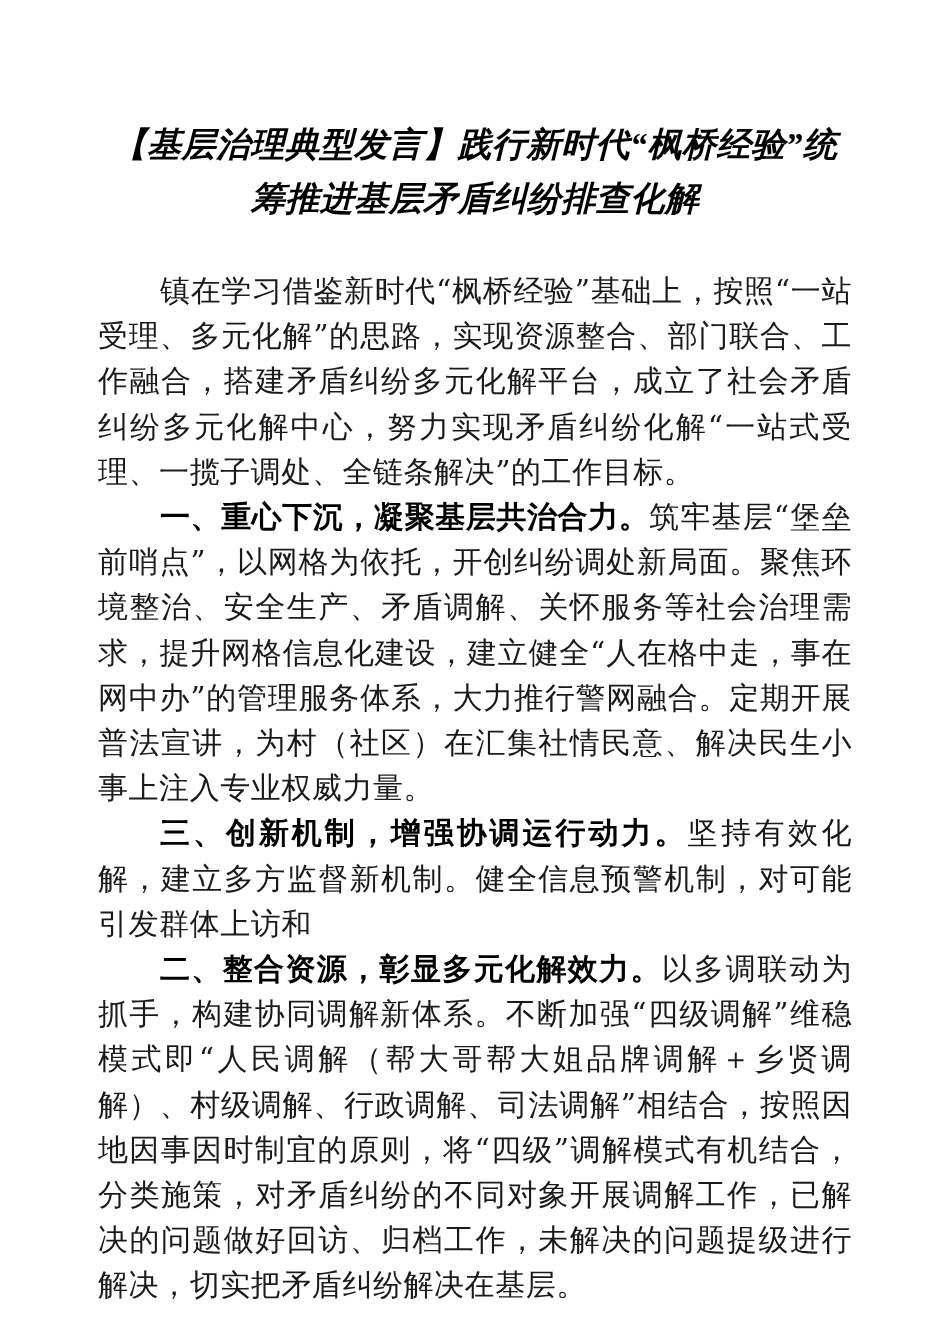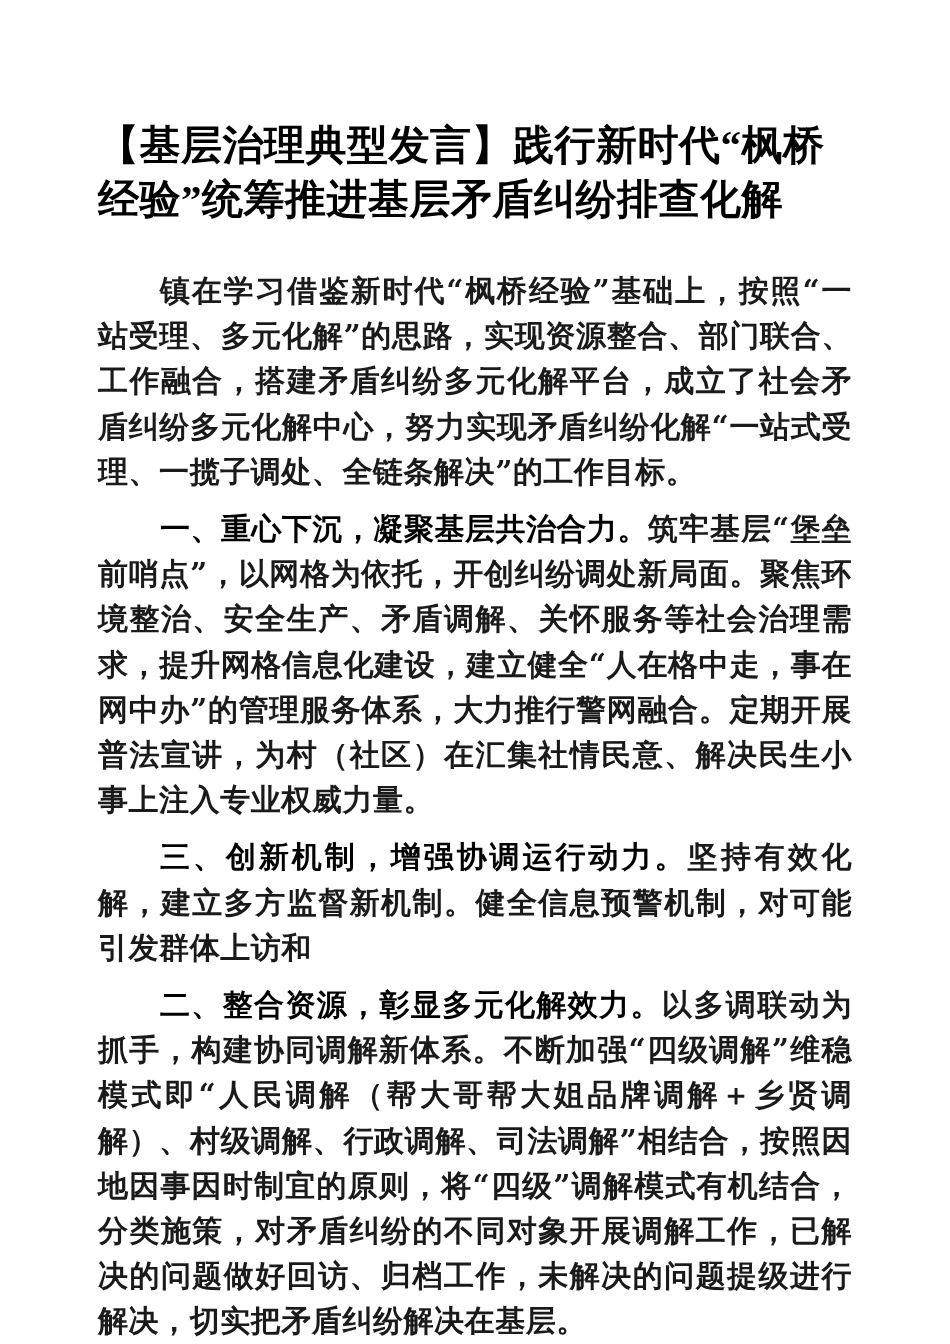--- a/index.html
+++ b/index.html
@@ -28,59 +28,60 @@
     position: absolute;
     left: 98px;
     top: 118px;
     width: 754px;
   }
 
   
   .doc-title {
     font-family: "Liberation Serif", "DejaVu Serif", serif;
     font-weight: bold;
-    font-size: 41px;
+    font-size: 34px;
     line-height: 54px;
-    text-align: left;
+    text-align: center;
     letter-spacing: 0.5px;
     color: #000000;
     margin: 0 0 42px 0;
     text-indent: 0;
     word-break: break-all;
+    font-style: italic;
   }
 
   
   .para {
     font-family: "DejaVu Serif", "Liberation Serif", serif;
     font-size: 30px;
     line-height: 45.2px;
     text-align: justify;
     text-justify: inter-ideograph;
     color: #1a1a1a;
     margin: 0;
     text-indent: 62px;
     word-break: break-all;
     letter-spacing: 0.55px;
   }
 
   .para + .para {
-    margin-top: 12px;
+    margin-top: 0;
   }
 
   
   .lead {
     font-family: "Liberation Sans", "DejaVu Sans", sans-serif;
     font-weight: bold;
     letter-spacing: 0px;
     color: #000000;
   }
 
   .rest {
     font-family: "DejaVu Serif", "Liberation Serif", serif;
-    font-weight: bold;
+    font-weight: normal;
   }
 </style>
 </head>
 <body>
 
 <div class="page">
   <div class="doc-body">
 
     <h1 class="doc-title">【基层治理典型发言】践行新时代“枫桥经验”统筹推进基层矛盾纠纷排查化解</h1>
 

